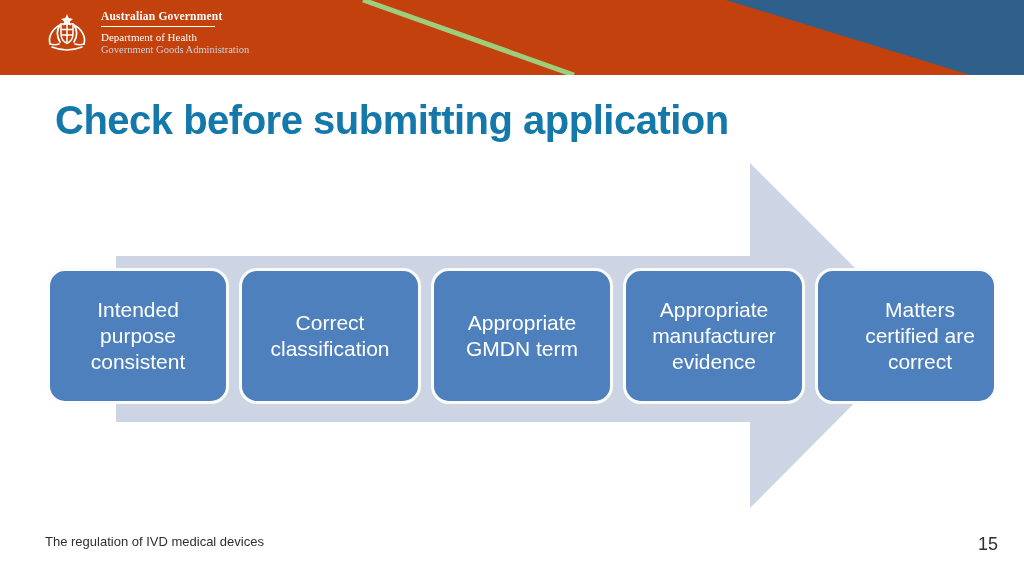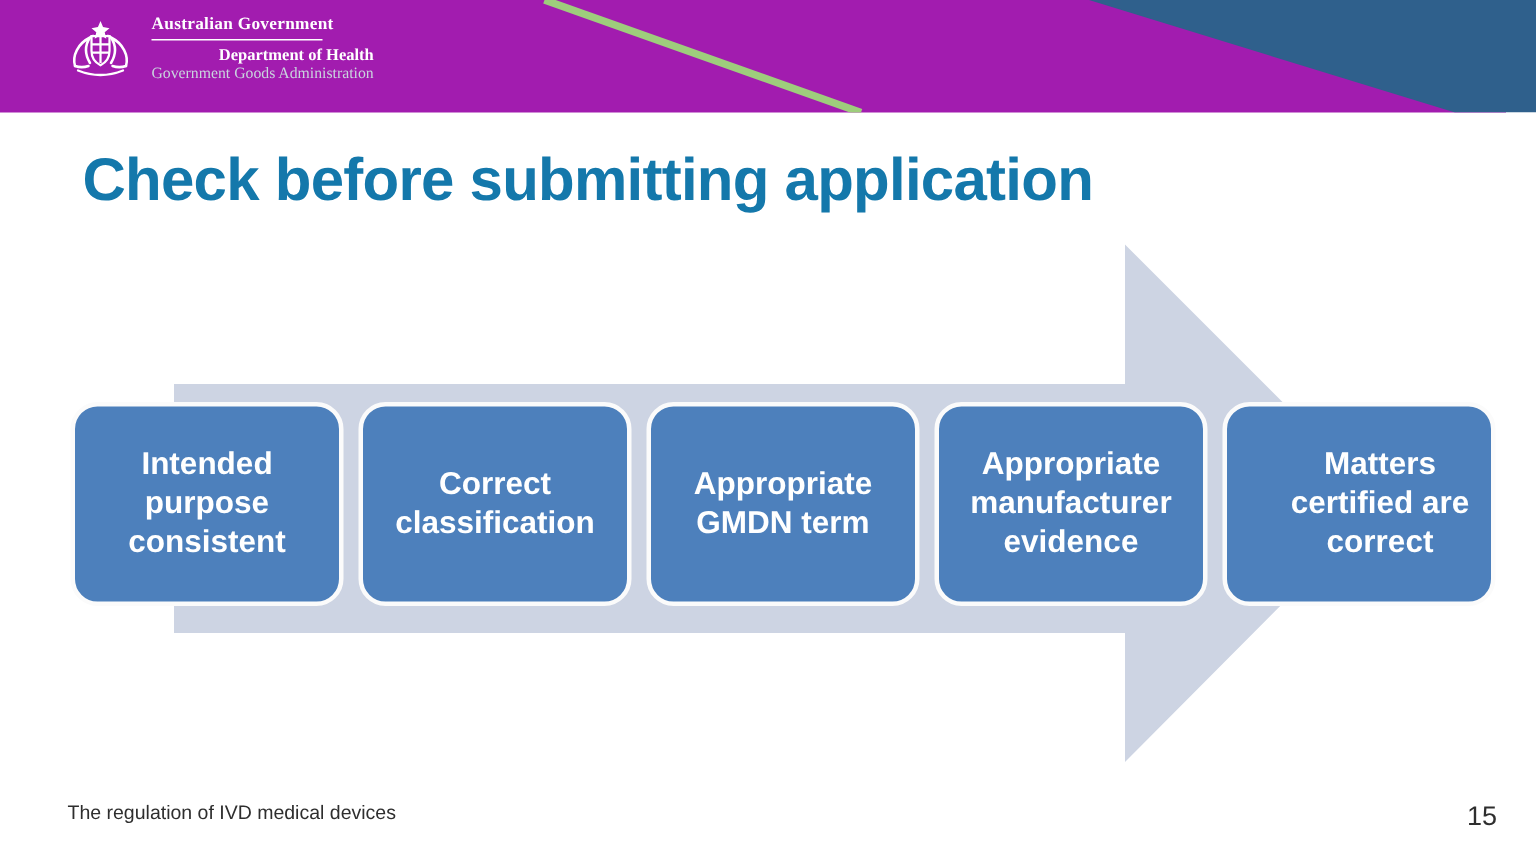--- a/index.html
+++ b/index.html
@@ -2,39 +2,39 @@
 <html><head>
 <meta charset="utf-8">
 <style>
   html,body { margin:0; padding:0; background:#ffffff; }
   .slide {
     position:relative; width:1024px; height:577px; overflow:hidden;
     background:#ffffff; font-family:"Liberation Sans", sans-serif;
   }
 
   
-  .band { position:absolute; left:0; top:0; width:1004px; height:75px; background:#a21caf; }
+  .band { position:absolute; left:0; top:0; width:1004px; height:75px; background:#c2410c; }
   .band-deco { position:absolute; left:0; top:0; width:1024px; height:75px; display:block; }
 
   .logo { position:absolute; left:44px; top:10px; display:flex; align-items:flex-start; }
   .crest { flex:0 0 auto; margin-top:3px; }
   .logo-text { margin-left:11px; color:#ffffff; font-family:"Liberation Serif", serif; }
   .logo-line1 { font-size:11.5px; font-weight:bold; letter-spacing:.2px; line-height:13px; }
   .logo-rule  { width:114px; height:0; border-top:1px solid #ffffff; margin:3px 0 4px 0; }
-  .logo-line2 { font-size:11px; font-weight:bold; line-height:12px;text-align:right; }
+  .logo-line2 { font-size:11px; font-weight:normal; line-height:12px; }
   .logo-line3 { font-size:10.5px; font-weight:normal; color:#c9d4de; line-height:13px; }
 
   
   .title {
     position:absolute; left:55px; top:99px; margin:0;
     font-size:40px; line-height:42px; font-weight:bold; color:#1478ab; letter-spacing:-0.5px;
   }
 
   
-  .diagram-layer { position:absolute; left:0; top:0; width:1024px; height:577px;font-weight:bold; }
+  .diagram-layer { position:absolute; left:0; top:0; width:1024px; height:577px; }
   .arrow-svg { position:absolute; left:0; top:0; }
   .step {
     position:absolute; top:268px; width:182px; height:136px; box-sizing:border-box;
     background:#4d80bc; border:3px solid #fbfbfb; border-radius:18px;
     display:flex; align-items:center; justify-content:center;
     color:#ffffff; font-size:21px; line-height:26px; text-align:center;
     white-space:pre-line; padding:0 8px;
   }
   .step-1 { left:47px; }
   .step-2 { left:239px; }

